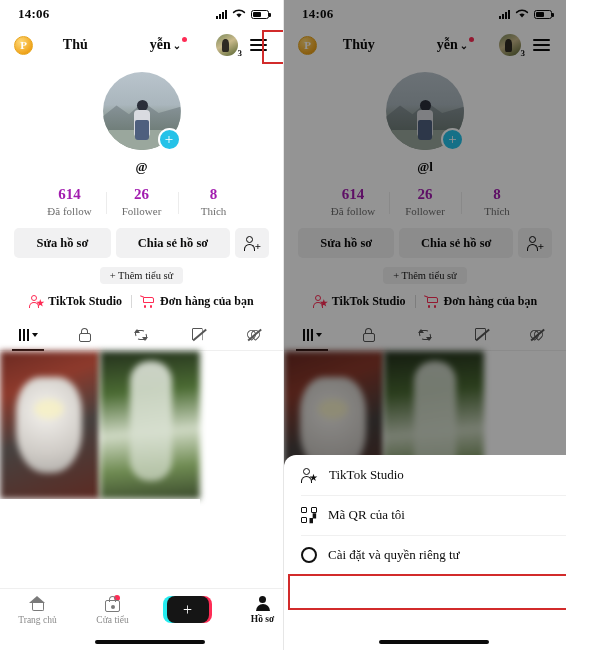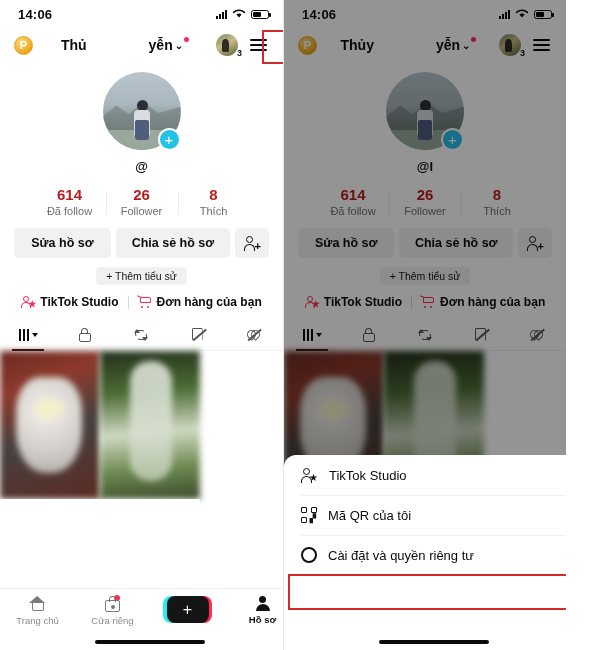--- a/index.html
+++ b/index.html
@@ -3,21 +3,21 @@
 <meta charset="utf-8">
 <style>
   * { box-sizing: border-box; margin: 0; padding: 0; }
   html, body {
     width: 600px; height: 650px;
     font-family: "Liberation Sans", sans-serif;
     background: #ffffff;
     overflow: hidden;
   }
   .screens { display: flex; width: 600px; height: 650px; }
-  .screen { width: 283px; height: 650px; position: relative; background: #fff; overflow: hidden; }
+  .screen { width: 283px; height: 650px; position: relative; background: #fff; overflow: hidden; font-family: Liberation Serif, serif; }
   .screen-right { border-left: 1px solid #e6e6e6; }
 
   
   .statusbar {
     height: 28px; display: flex; align-items: center;
     justify-content: space-between; padding: 0 14px 0 18px;
   }
   .status-time { font-size: 13px; font-weight: 700; color: #0b0b0b; letter-spacing: .2px; }
   .status-icons { display: flex; align-items: center; gap: 5px; }
   .sig { display: flex; align-items: flex-end; gap: 1px; height: 9px; }
@@ -81,21 +81,21 @@
     background: #25c2e8; border: 2.5px solid #fff; color: #fff;
     display: flex; align-items: center; justify-content: center;
     font-size: 15px; font-weight: 400; line-height: 1;
     left: 50%; margin-left: 16px; top: 56px;
   }
   .handle { text-align: center; font-size: 13px; font-weight: 600; color: #0b0b0b; margin-top: 9px; height: 17px; }
 
   .stats { display: flex; justify-content: center; margin-top: 10px; }
   .stat { width: 72px; text-align: center; position: relative; }
   .stat + .stat::before { content:""; position:absolute; left:0; top:6px; height:22px; width:1px; background:#ececec; }
-  .stat-num { font-size: 15px; font-weight: 700; color: #b91c1c; }
+  .stat-num { font-size: 15px; font-weight: 700; color: #a21caf; }
   .stat-lbl { font-size: 11px; color: #6d6d6d; margin-top: 2px; }
 
   .actions { display: flex; justify-content: flex-end; gap: 5px; margin-top: 11px; padding: 0 14px; }
   .btn {
     background: #f1f1f2; border-radius: 5px; height: 30px;
     display: flex; align-items: center; justify-content: center;
     font-size: 12.5px; font-weight: 600; color: #0b0b0b; padding: 0 14px;
   }
   .btn-edit { flex: 1.0; }
   .btn-share { flex: 1.25; }
@@ -383,21 +383,21 @@
           </span>
         <span class="nav-lbl">Trang chủ</span>
       </div>
       <div class="nav">
         <span class="reddot"></span>
         <span class="ic-shop">
             <span class="hdl"></span>
             <span class="bag"></span>
             <span class="dot"></span>
           </span>
-        <span class="nav-lbl">Cửa riêng</span>
+        <span class="nav-lbl">Cửa tiểu</span>
       </div>
       <div class="nav">
         <span class="create-wrap">
             <span class="create">+</span>
           </span>
       </div>
       <div class="nav">
         <span class="ic-person">
             <span class="h"></span>
             <span class="b"></span>

